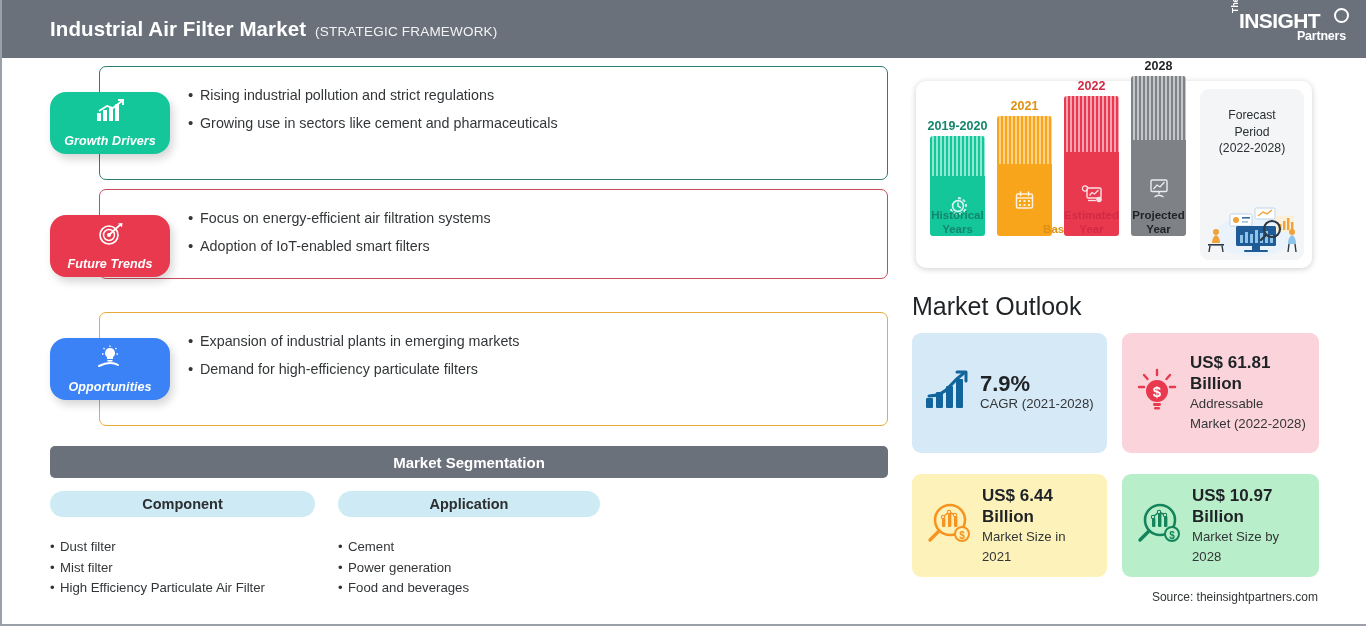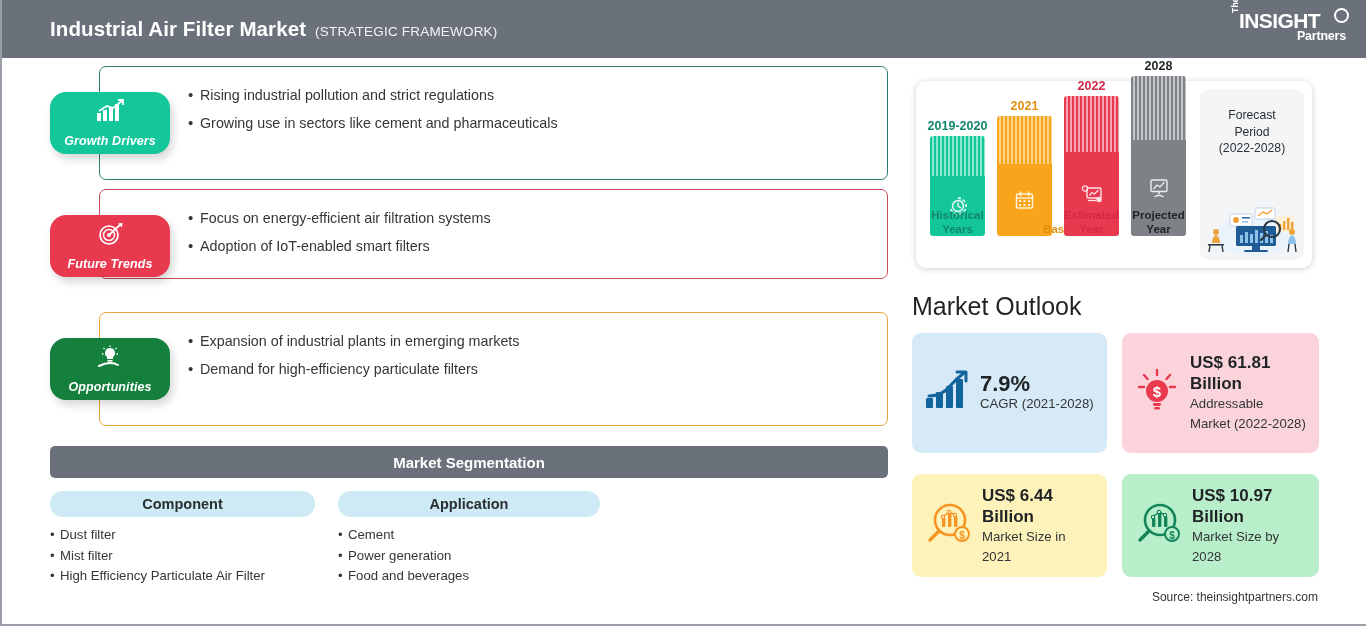--- a/index.html
+++ b/index.html
@@ -88,21 +88,21 @@
     border-radius: 16px;
     display: flex; flex-direction: column;
     align-items: center; justify-content: flex-end;
     padding-bottom: 6px;
     box-shadow: 3px 5px 9px rgba(0,0,0,.16);
     z-index: 4;
     font-style: italic;
   }
   .factor-badge.green  { background: #14c79b; }
   .factor-badge.red    { background: #e9394f; }
-  .factor-badge.orange { background: #15803d; text-align: right; }
+  .factor-badge.orange { background: #3b82f6; text-align: right; }
   .factor-badge .bicon {
     position: absolute; top: 7px; left: 50%;
     transform: translateX(-50%);
     width: 34px; height: 24px;
   }
   .factor-badge .blabel {
     color: #ffffff; font-size: 12.5px; font-weight: bold;
     letter-spacing: .1px; white-space: nowrap;
   }
 
@@ -132,21 +132,21 @@
   #seg-header span {
     color: #ffffff; font-size: 15px; font-weight: bold;
   }
   .seg-col { position: absolute; top: 433px; }
   .seg-pill {
     height: 26px; border-radius: 13px;
     background: #cdeaf5;
     display: flex; align-items: center; justify-content: center;
   }
   .seg-pill span { font-size: 14.5px; font-weight: bold; color: #2b2f31; }
-  .seg-list { list-style: none; margin-top: 8px; }
+  .seg-list { list-style: none; margin-top: 20px; }
   .seg-list li {
     position: relative;
     font-size: 13.2px; color: #333638;
     line-height: 20.5px; padding-left: 10px;
   }
   .seg-list li::before {
     content: "•"; position: absolute; left: 0; top: 0;
     color: #333638;
   }
 

